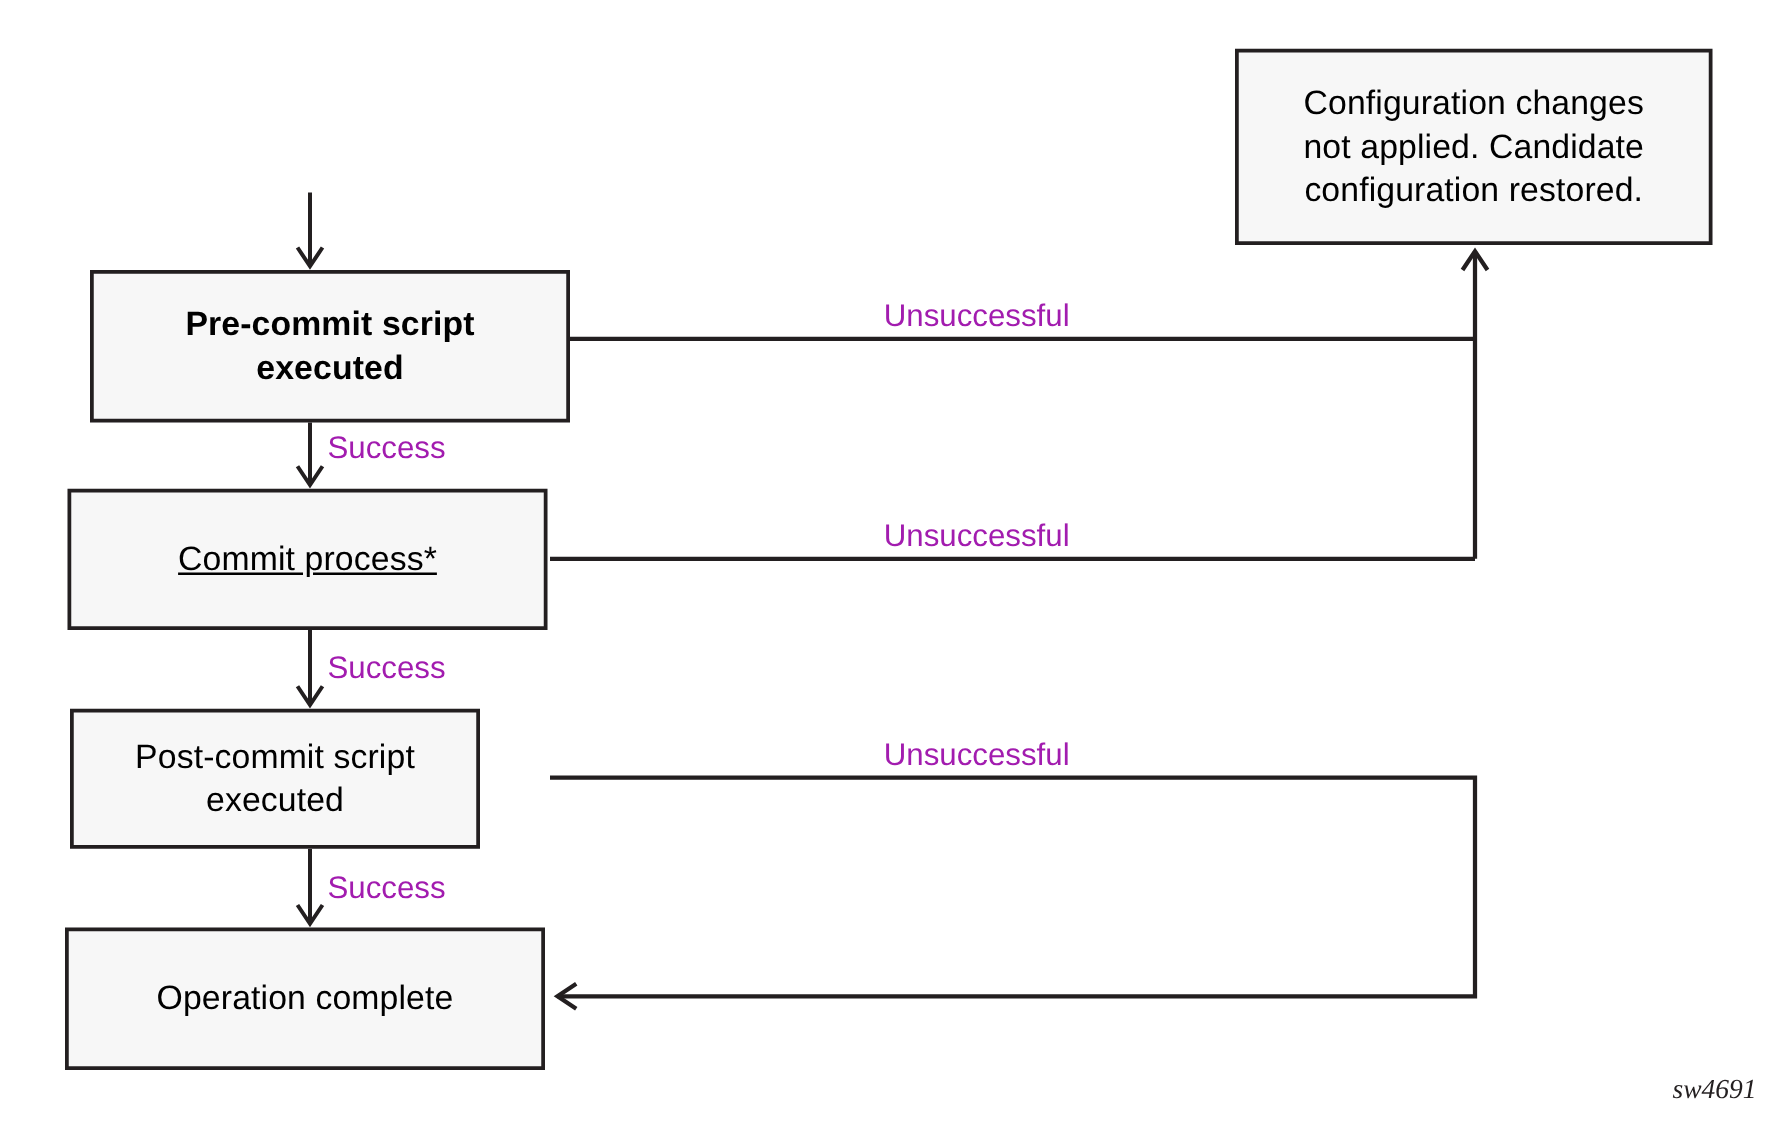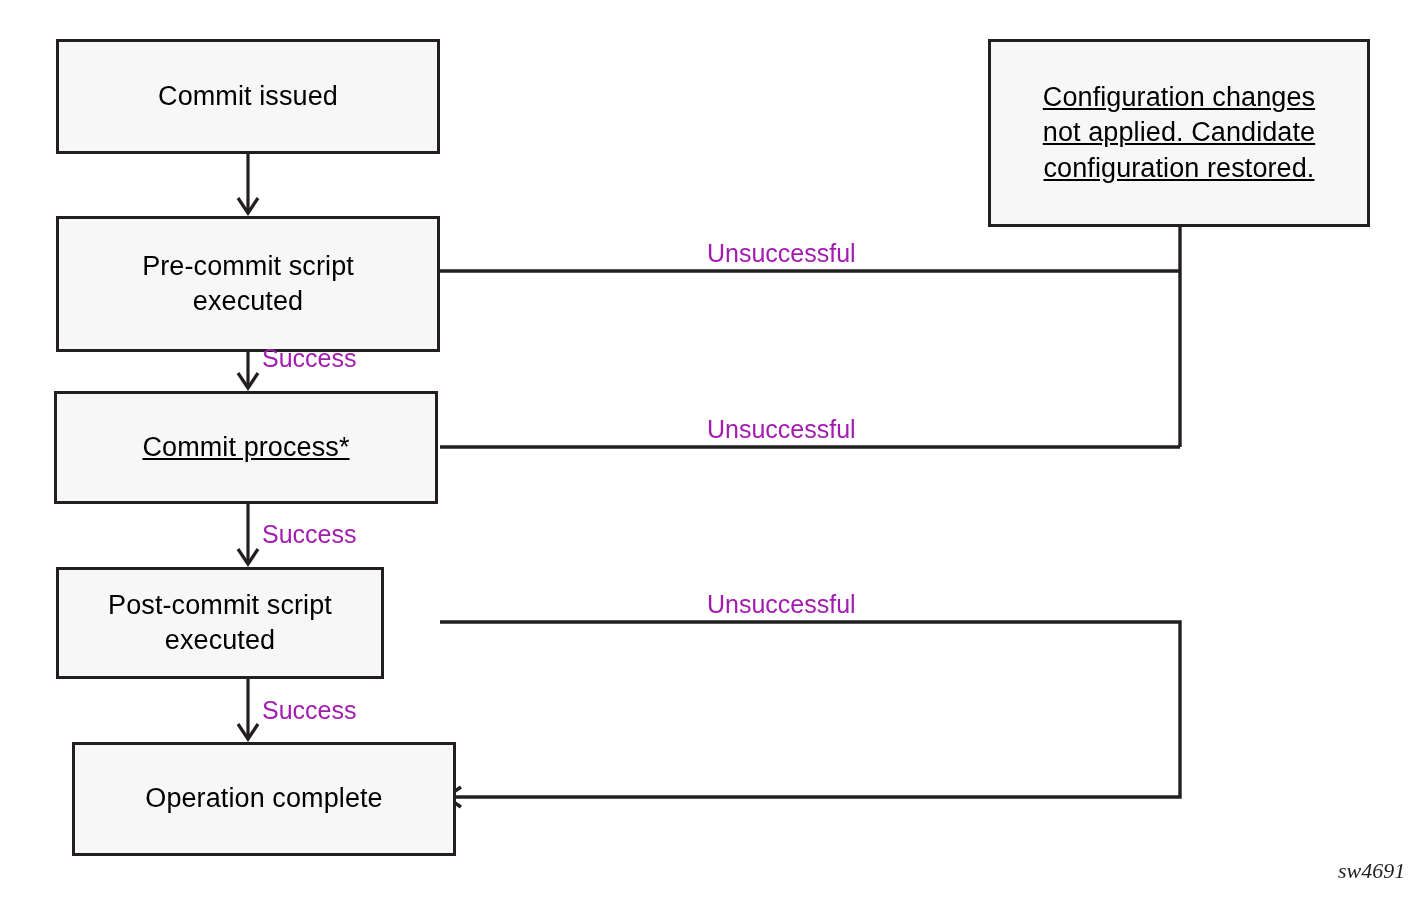--- a/index.html
+++ b/index.html
@@ -97,43 +97,40 @@
       <line x1="1180" y1="447" x2="1180" y2="201" stroke="#231f20" stroke-width="3.4"></line>
       <polyline points="1170,216 1180,201 1190,216" fill="none" stroke="#231f20" stroke-width="3.4"></polyline>
     </g>
 
     <g>
       <polyline points="440,622 1180,622 1180,797 446,797" fill="none" stroke="#231f20" stroke-width="3.4"></polyline>
       <polyline points="461,787 446,797 461,807" fill="none" stroke="#231f20" stroke-width="3.4"></polyline>
     </g>
   </svg>
 
-  <div class="node-box" style="left:56px; top:39px; width:384px; height:115px;">
-    <span class="node-label">Commit issued</span>
-  </div>
 
-  <div class="node-box" style="left:56px; top:216px; width:384px; height:136px;">
+  <div class="node-box" style="left:72px; top:216px; width:384px; height:122px;font-weight:bold;">
     <span class="node-label">Pre-commit script
 executed</span>
   </div>
 
   <div class="node-box" style="left:54px; top:391px; width:384px; height:113px;text-decoration:underline;">
     <span class="node-label">Commit process*</span>
   </div>
 
   <div class="node-box" style="left:56px; top:567px; width:328px; height:112px;">
     <span class="node-label">Post-commit script
 executed</span>
   </div>
 
-  <div class="node-box" style="left:72px; top:742px; width:384px; height:114px;">
+  <div class="node-box" style="left:52px; top:742px; width:384px; height:114px;">
     <span class="node-label">Operation complete</span>
   </div>
 
-  <div class="node-box" style="left:988px; top:39px; width:382px; height:188px;text-decoration:underline;">
+  <div class="node-box" style="left:988px; top:39px; width:382px; height:157px;">
     <span class="node-label">Configuration changes
 not applied. Candidate
 configuration restored.</span>
   </div>
 
   <div class="edge-label" style="left:262px; top:346px;">Success</div>
 
   <div class="edge-label" style="left:262px; top:522px;">Success</div>
 
   <div class="edge-label" style="left:262px; top:698px;">Success</div>

